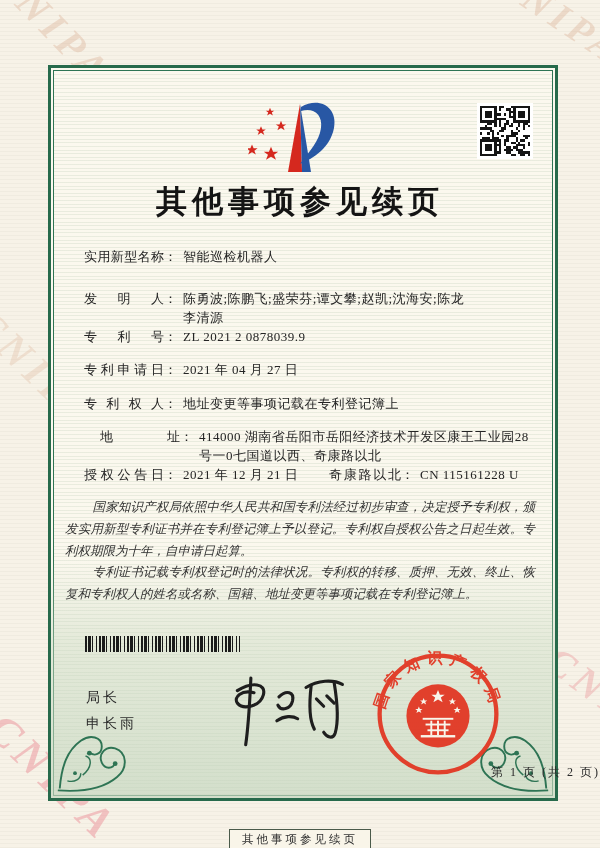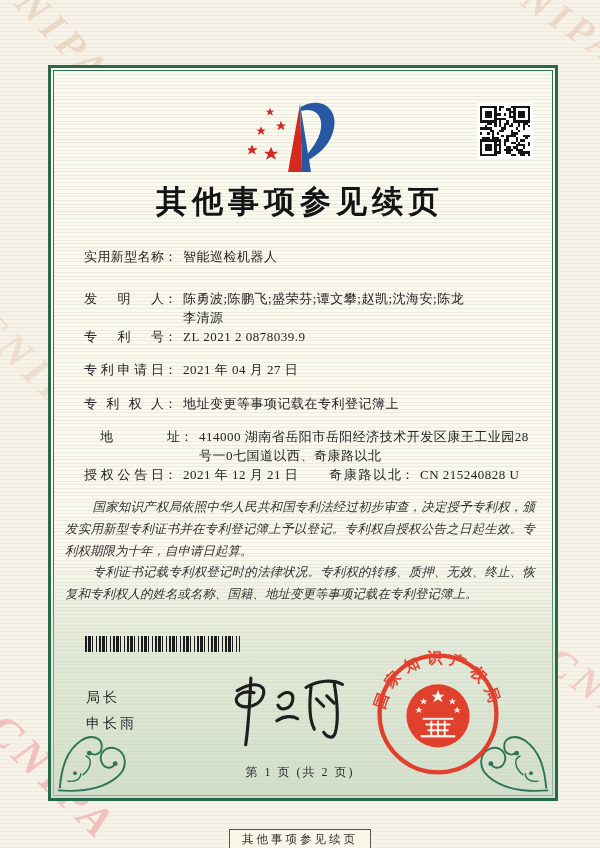--- a/index.html
+++ b/index.html
@@ -78,21 +78,21 @@
       #1b1b1b 10.5px 12px, transparent 12px 14px);
   }
   .sig-title{position:absolute;left:86px;top:689px;font-size:14px;letter-spacing:3px;color:#2a2a2a;}
   .sig-name{position:absolute;left:86px;top:715px;font-size:14px;letter-spacing:3px;color:#2a2a2a;}
   .signature{position:absolute;left:212px;top:674px;width:136px;height:78px;}
   .seal{position:absolute;left:371px;top:647px;width:134px;height:134px;opacity:0.93;}
   .seal-date{
     position:absolute;left:366px;top:737px;width:140px;text-align:center;
     font-size:12.5px;color:#553f33;letter-spacing:0.5px;font-weight:bold;
   }
-  .page-info{position:absolute;left:0;top:764px;width:100%;text-align:center;font-size:12px;letter-spacing:2px;color:#2a2a2a;}
+  .page-info{position:absolute;left:0;top:764px;width:100%;text-align:right;font-size:12px;letter-spacing:2px;color:#2a2a2a;}
   .footer-note{
     position:absolute;left:50%;top:829px;transform:translateX(-50%);z-index:5;
     border:1px solid #4a5a4a;background:#f9f5e9;padding:2px 12px;
     font-size:11.5px;letter-spacing:3px;color:#333;white-space:nowrap;
   }
 </style>
 </head>
 <body>
 
 <div class="page-pattern"></div>
@@ -618,21 +618,21 @@
     <span class="lab">专利申请日</span><span class="colon">：</span><span class="val">2021 年 04 月 27 日</span>
   </div>
   <div class="row r5">
     <span class="lab">专利权人</span><span class="colon">：</span><span class="val">地址变更等事项记载在专利登记簿上</span>
   </div>
   <div class="row r6">
     <span class="lab">地址</span><span class="colon">：</span><span class="val">414000 湖南省岳阳市岳阳经济技术开发区康王工业园28
 号一0七国道以西、奇康路以北</span>
   </div>
   <div class="row r7">
-    <span class="lab">授权公告日</span><span class="colon">：</span><span class="val val-g1">2021 年 12 月 21 日</span><span class="lab2">奇康路以北</span><span class="colon">：</span><span class="val">CN 215240828 U</span>
+    <span class="lab">授权公告日</span><span class="colon">：</span><span class="val val-g1">2021 年 12 月 21 日</span><span class="lab2">奇康路以北</span><span class="colon">：</span><span class="val">CN 115161228 U</span>
   </div>
 
   <div class="paras">
     <p>国家知识产权局依照中华人民共和国专利法经过初步审查，决定授予专利权，颁发实用新型专利证书并在专利登记簿上予以登记。专利权自授权公告之日起生效。专利权期限为十年，自申请日起算。</p>
     <p>专利证书记载专利权登记时的法律状况。专利权的转移、质押、无效、终止、恢复和专利权人的姓名或名称、国籍、地址变更等事项记载在专利登记簿上。</p>
   </div>
 
   <div class="barcode"></div>
 
   <div class="sig-title">局长</div>

